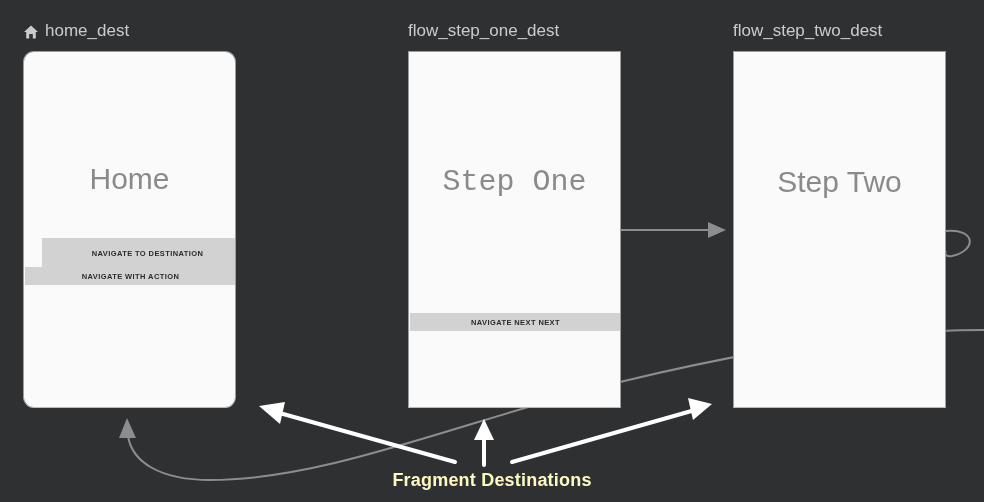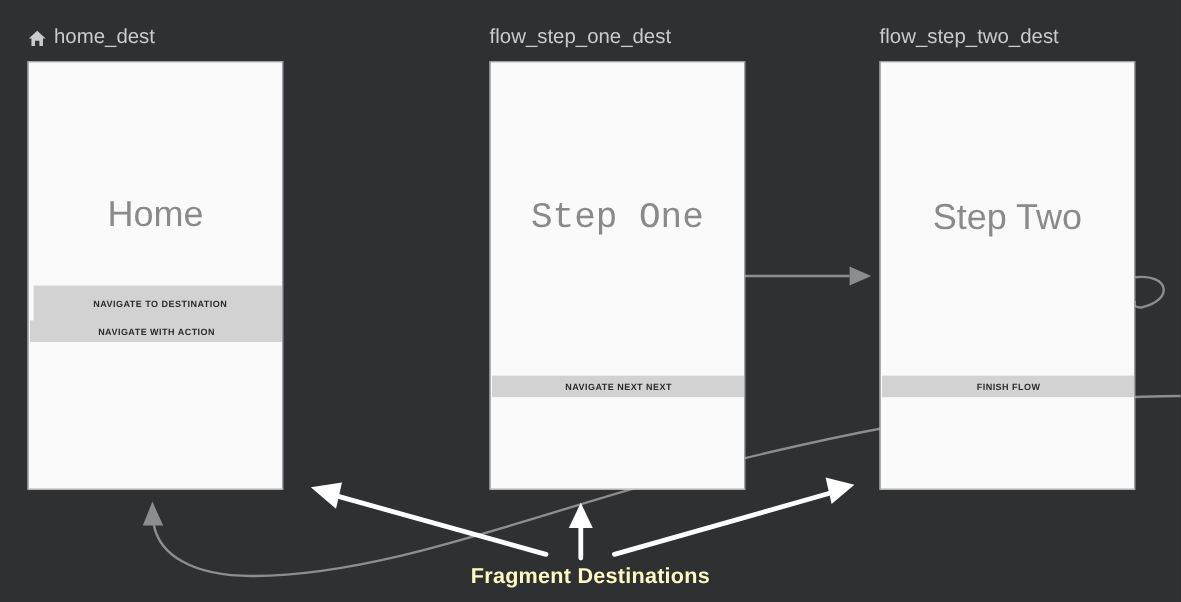--- a/index.html
+++ b/index.html
@@ -72,23 +72,23 @@
     font-weight: bold;
     letter-spacing: 0.4px;
     text-align: center;
     display: flex;
     align-items: center;
     justify-content: center;
     box-sizing: border-box;
   }
   
   #node-home { left: 23px; top: 20px; }
-  #node-home .card { width: 213px; height: 357px; }
+  #node-home .card { width: 213px; height: 357px; border-radius: 11px; }
   #node-home .card-title { top: 110px; font-size: 30px; }
-  #node-home .btn-1 { left: 4px; top: 186px; width: 211px; height: 31px; }
+  #node-home .btn-1 { left: 18px; top: 186px; width: 211px; height: 31px; }
   #node-home .btn-2 { left: 1px; top: 215px; width: 211px; height: 18px; }
 
   #node-step-one { left: 378px; top: 20px; padding-left: 30px; }
   #node-step-one .card { width: 213px; height: 357px; }
   #node-step-one .card-title { top: 113px; font-size: 30px; font-family: Liberation Mono, monospace; }
   #node-step-one .btn-1 { left: 1px; top: 261px; width: 211px; height: 18px; }
 
   #node-step-two { left: 733px; top: 20px; }
   #node-step-two .card { width: 213px; height: 357px; padding-left: 20px; }
   #node-step-two .card-title { top: 113px; font-size: 30px; }
@@ -156,21 +156,20 @@
       <div class="btn btn-1">NAVIGATE NEXT NEXT</div>
     </div>
   </div>
 
   <div class="node" id="node-step-two">
     <div class="node-label">
       <span>flow_step_two_dest</span>
     </div>
     <div class="card">
       <div class="card-title">Step Two</div>
-      <div class="btn btn-1">FINISH FLOW</div>
     </div>
   </div>
 
   <svg class="edges" viewBox="0 0 984 502" xmlns="http://www.w3.org/2000/svg">
     <g>
       <line x1="455" y1="462" x2="276" y2="412" stroke="#ffffff" stroke-width="4" stroke-linecap="round"></line>
       <polygon points="259,406 285,402 280,424" fill="#ffffff"></polygon>
     </g>
     <g>
       <line x1="484" y1="465" x2="484" y2="434" stroke="#ffffff" stroke-width="4" stroke-linecap="round"></line>

